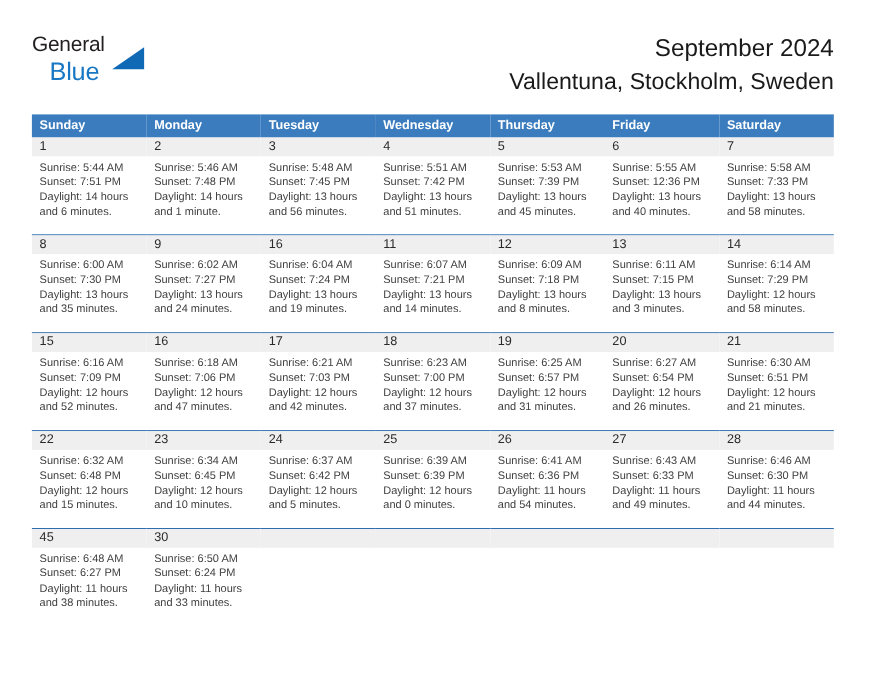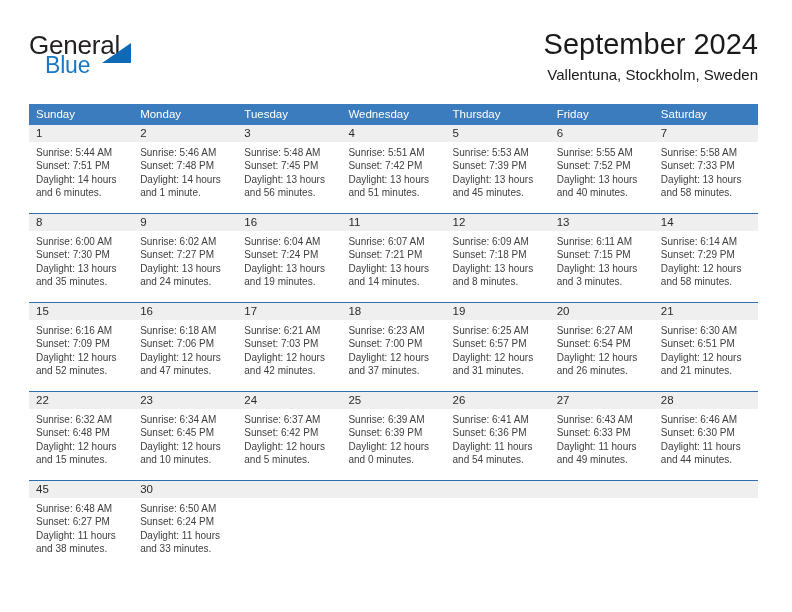--- a/index.html
+++ b/index.html
@@ -32,21 +32,21 @@
     position: absolute;
     left: 0;
     top: 0;
     width: 170px;
     height: 56px;
   }
   .logo-general {
     position: absolute;
     left: 0;
     top: 0;
-    font-size: 26px;
+    font-size: 19px;
     letter-spacing: -0.2px;
     color: #231f20;
     font-family: "Liberation Sans", sans-serif;
   }
   .logo-blue {
     position: absolute;
     left: 16px;
     top: 22px;
     font-size: 23px;
     letter-spacing: -0.2px;
@@ -63,46 +63,46 @@
     border-bottom: 20px solid #1069b4;
   }
 
   .title-block {
     position: absolute;
     right: 0;
     top: -4px;
     text-align: right;
   }
   .cal-title {
-    font-size: 29px;
+    font-size: 22px;
     color: #1a1a1a;
     line-height: 36px;
     white-space: nowrap;
   }
   .cal-subtitle {
-    font-size: 15px;
+    font-size: 21px;
     color: #1a1a1a;
     line-height: 22px;
     margin-top: 2px;
     white-space: nowrap;
   }
 
   
   .calendar {
     position: absolute;
     left: 29px;
     top: 104px;
     width: 729px;
     border-collapse: collapse;
     table-layout: fixed;
   }
   .calendar th {
     background: #3a7cbe;
     color: #ffffff;
-    font-weight: normal;
+    font-weight: bold;
     font-size: 11.5px;
     text-align: left;
     padding: 4px 0 4px 7px;
     height: 13px;
     line-height: 13px;
     border: none;
   }
   .calendar td {
     vertical-align: top;
     padding: 0;
@@ -228,21 +228,21 @@
               <div>Daylight: 13 hours</div>
               <div>and 45 minutes.</div>
             </div>
           </div>
         </td>
         <td>
           <div class="daycell">
             <div class="daynum-band">6</div>
             <div class="info">
               <div>Sunrise: 5:55 AM</div>
-              <div>Sunset: 7:52 PM</div>
+              <div>Sunset: 12:36 PM</div>
               <div>Daylight: 13 hours</div>
               <div>and 40 minutes.</div>
             </div>
           </div>
         </td>
         <td>
           <div class="daycell">
             <div class="daynum-band">7</div>
             <div class="info">
               <div>Sunrise: 5:58 AM</div>

